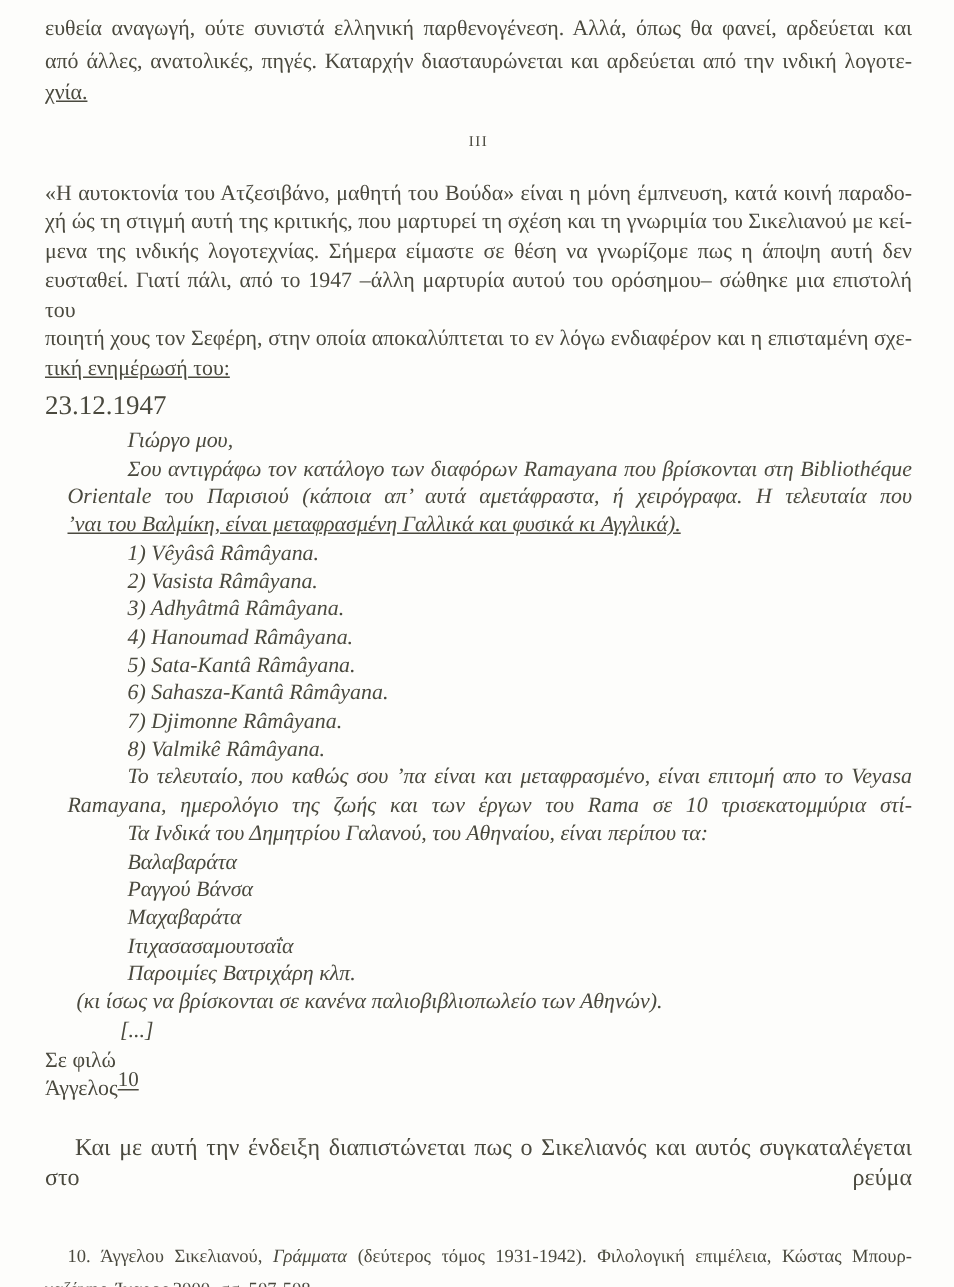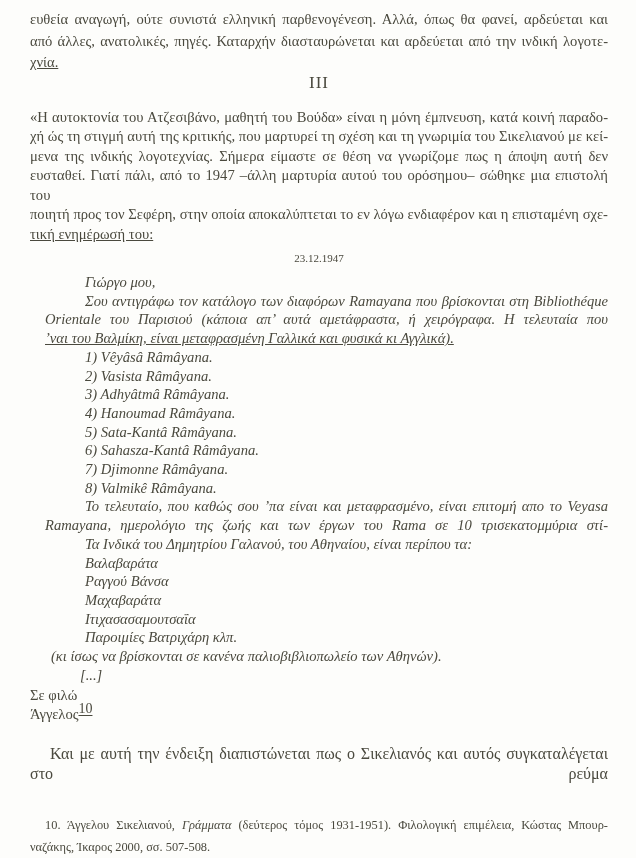--- a/index.html
+++ b/index.html
@@ -25,30 +25,30 @@
   
   .jline {
     text-align: justify;
     text-align-last: justify;
     -moz-text-align-last: justify;
     white-space: normal;
   }
   .lastline { text-align: left; text-decoration: underline; }
   .section-heading {
     text-align: center;
-    font-size: 17px;
+    font-size: 10px;
     letter-spacing: 1px;
-    margin-top: 0;
+    margin-top: 12px;
     margin-bottom: 16px;
     line-height: 18px;
   }
   .date-line {
     margin-top: 5px;
-    text-align: center;
-    font-size: 11px;
+    text-align: left;
+    font-size: 18px;
     line-height: 18px;
   }
   .letter {
     margin-top: 6px;
     margin-left: 15px;
     font-style: italic;
     font-size: 14.6px;
     line-height: 18.7px;
   }
   .indent40 { padding-left: 40px; }
@@ -92,21 +92,21 @@
     <div class="lastline">χνία.</div>
   </div>
 
   <div class="section-heading">III</div>
 
   <div class="body-text para2">
     <div class="jline">«Η αυτοκτονία του Ατζεσιβάνο, μαθητή του Βούδα» είναι η μόνη έμπνευση, κατά κοινή παραδο-</div>
     <div class="jline">χή ώς τη στιγμή αυτή της κριτικής, που μαρτυρεί τη σχέση και τη γνωριμία του Σικελιανού με κεί-</div>
     <div class="jline">μενα της ινδικής λογοτεχνίας. Σήμερα είμαστε σε θέση να γνωρίζομε πως η άποψη αυτή δεν</div>
     <div class="jline">ευσταθεί. Γιατί πάλι, από το 1947 –άλλη μαρτυρία αυτού του ορόσημου– σώθηκε μια επιστολή του</div>
-    <div class="jline">ποιητή προς τον Σεφέρη, στην οποία αποκαλύπτεται το εν λόγω ενδιαφέρον και η επισταμένη σχε-</div>
+    <div class="jline">ποιητή χους τον Σεφέρη, στην οποία αποκαλύπτεται το εν λόγω ενδιαφέρον και η επισταμένη σχε-</div>
     <div class="lastline">τική ενημέρωσή του:</div>
   </div>
 
   <div class="date-line">23.12.1947</div>
 
   <div class="letter">
     <div class="indent40">Γιώργο μου,</div>
 
     <div class="jline indent40">Σου αντιγράφω τον κατάλογο των διαφόρων Ramayana που βρίσκονται στη Bibliothéque</div>
     <div class="jline">Orientale του Παρισιού (κάποια απ’ αυτά αμετάφραστα, ή χειρόγραφα. Η τελευταία που</div>
@@ -141,17 +141,17 @@
   </div>
 
   <div class="closing-block">
     <div>Σε φιλώ</div>
     <div><span>Άγγελος</span><sup>10</sup></div>
   </div>
 
   <div class="closing-para jline">Και με αυτή την ένδειξη διαπιστώνεται πως ο Σικελιανός και αυτός συγκαταλέγεται στο ρεύμα</div>
 
   <div class="footnote">
-    <div class="fn-line1 jline"><span>10.</span><span> Άγγελου Σικελιανού, </span><em>Γράμματα</em><span> (δεύτερος τόμος 1931-1951). Φιλολογική επιμέλεια, Κώστας Μπουρ-</span></div>
+    <div class="fn-line1 jline"><span>10.</span><span> Άγγελου Σικελιανού, </span><em>Γράμματα</em><span> (δεύτερος τόμος 1931-1942). Φιλολογική επιμέλεια, Κώστας Μπουρ-</span></div>
     <div>ναζάκης, Ίκαρος 2000, σσ. 507-508.</div>
   </div>
 
 </div>
 
 </body></html>

